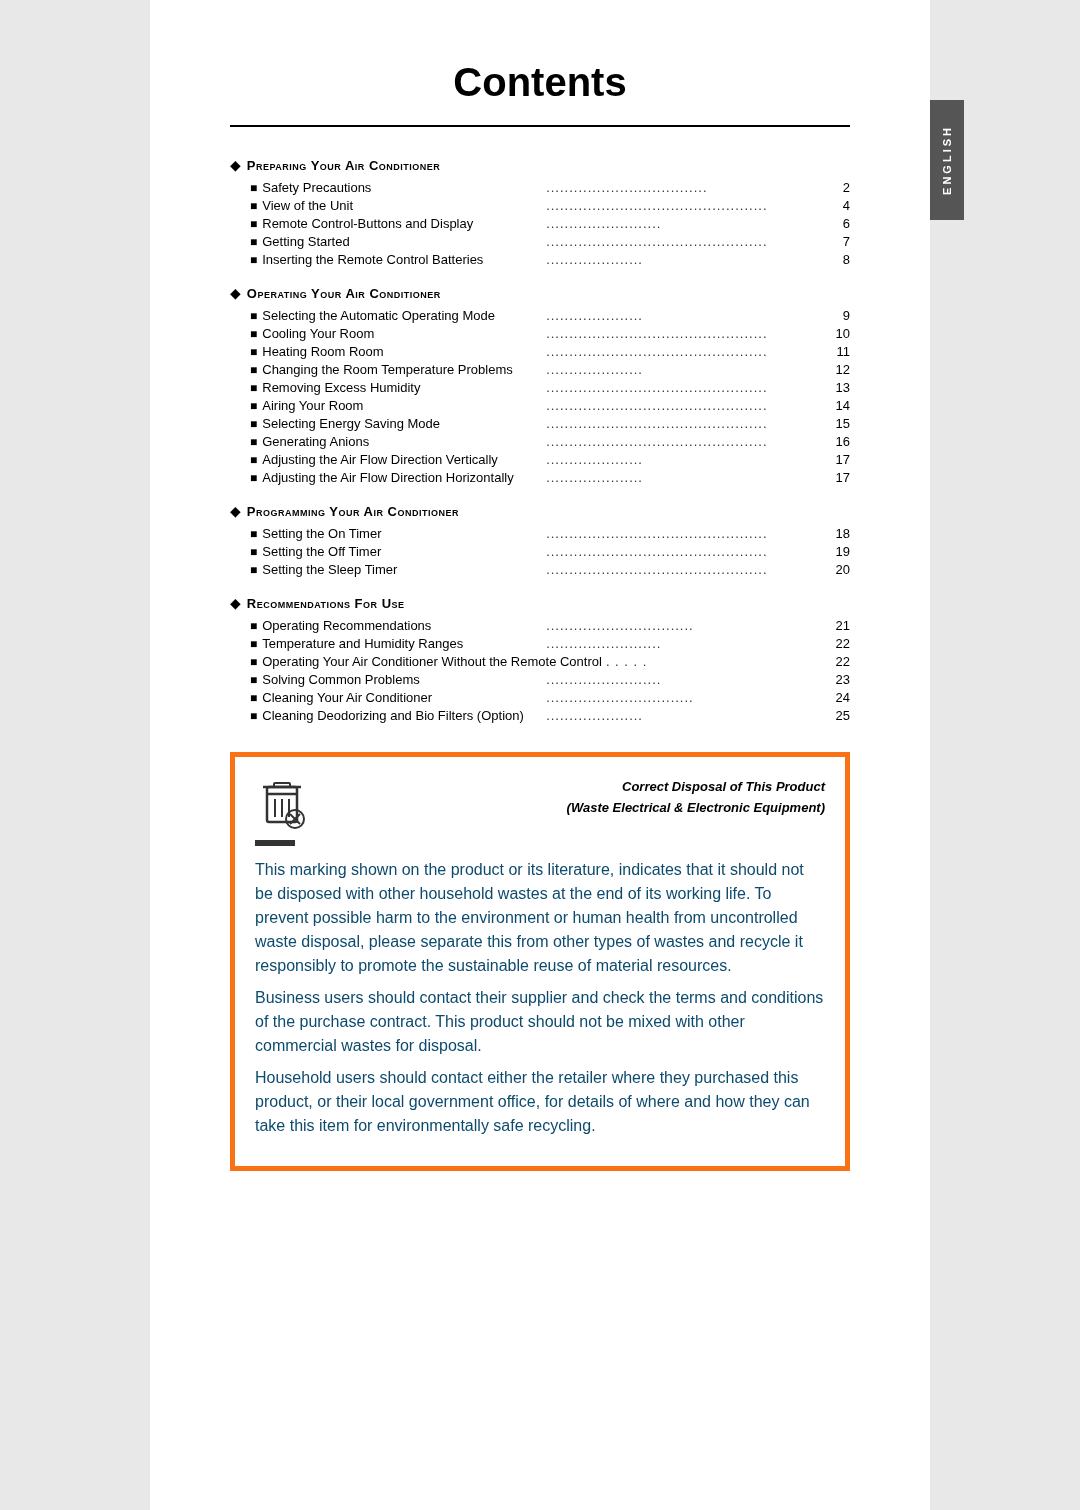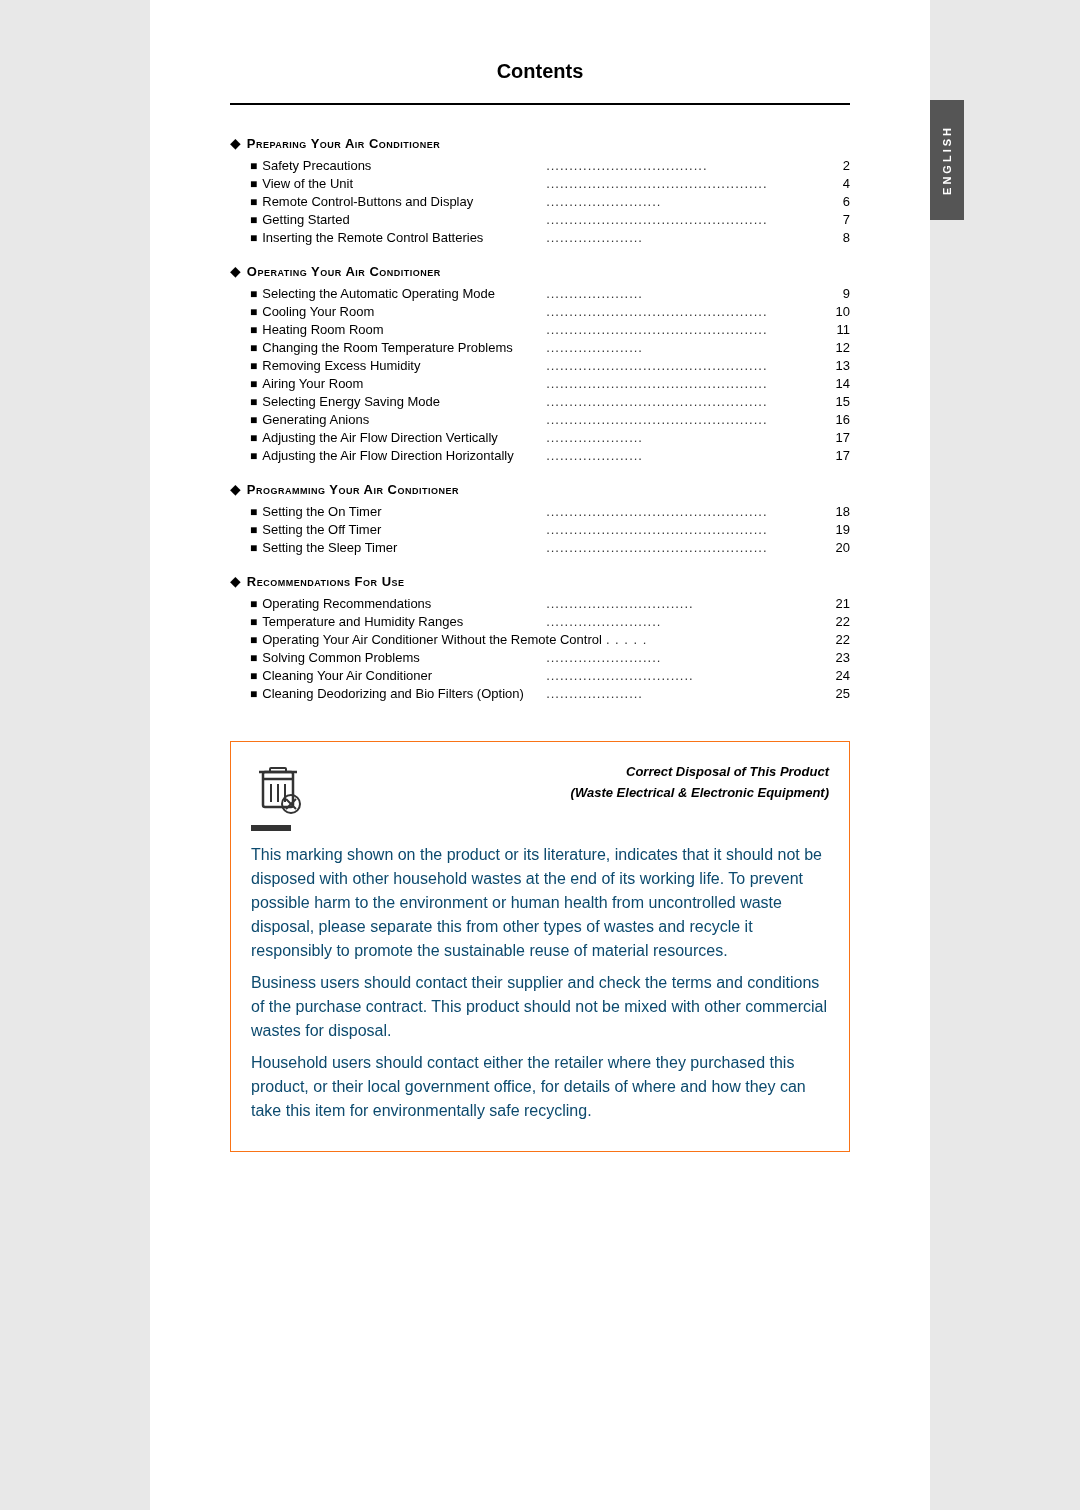--- a/index.html
+++ b/index.html
@@ -39,21 +39,21 @@
       letter-spacing: 3px;
       writing-mode: vertical-rl;
       text-orientation: mixed;
       transform: rotate(180deg);
       font-family: Arial, sans-serif;
     }
 
     
     .page-title {
       text-align: center;
-      font-size: 20px;
+      font-size: 40px;
       font-weight: bold;
       margin-bottom: 20px;
       font-family: Arial, sans-serif;
     }
     .title-underline {
       border: none;
       border-top: 2px solid #000;
       margin-bottom: 30px;
     }
 
@@ -105,23 +105,23 @@
     }
     .toc-page {
       flex-shrink: 0;
       text-align: right;
       min-width: 20px;
       font-size: 13px;
     }
 
     
     .bottom-box {
-      border: 1px solid #f97316;
+      border: 5px solid #f97316;
       padding: 20px;
-      margin-top: 40px;
+      margin-top: 29px;
     }
     .bottom-box-top {
       display: flex;
       align-items: flex-start;
       margin-bottom: 12px;
     }
     .weee-icon {
       width: 60px;
       flex-shrink: 0;
       margin-right: 20px;

